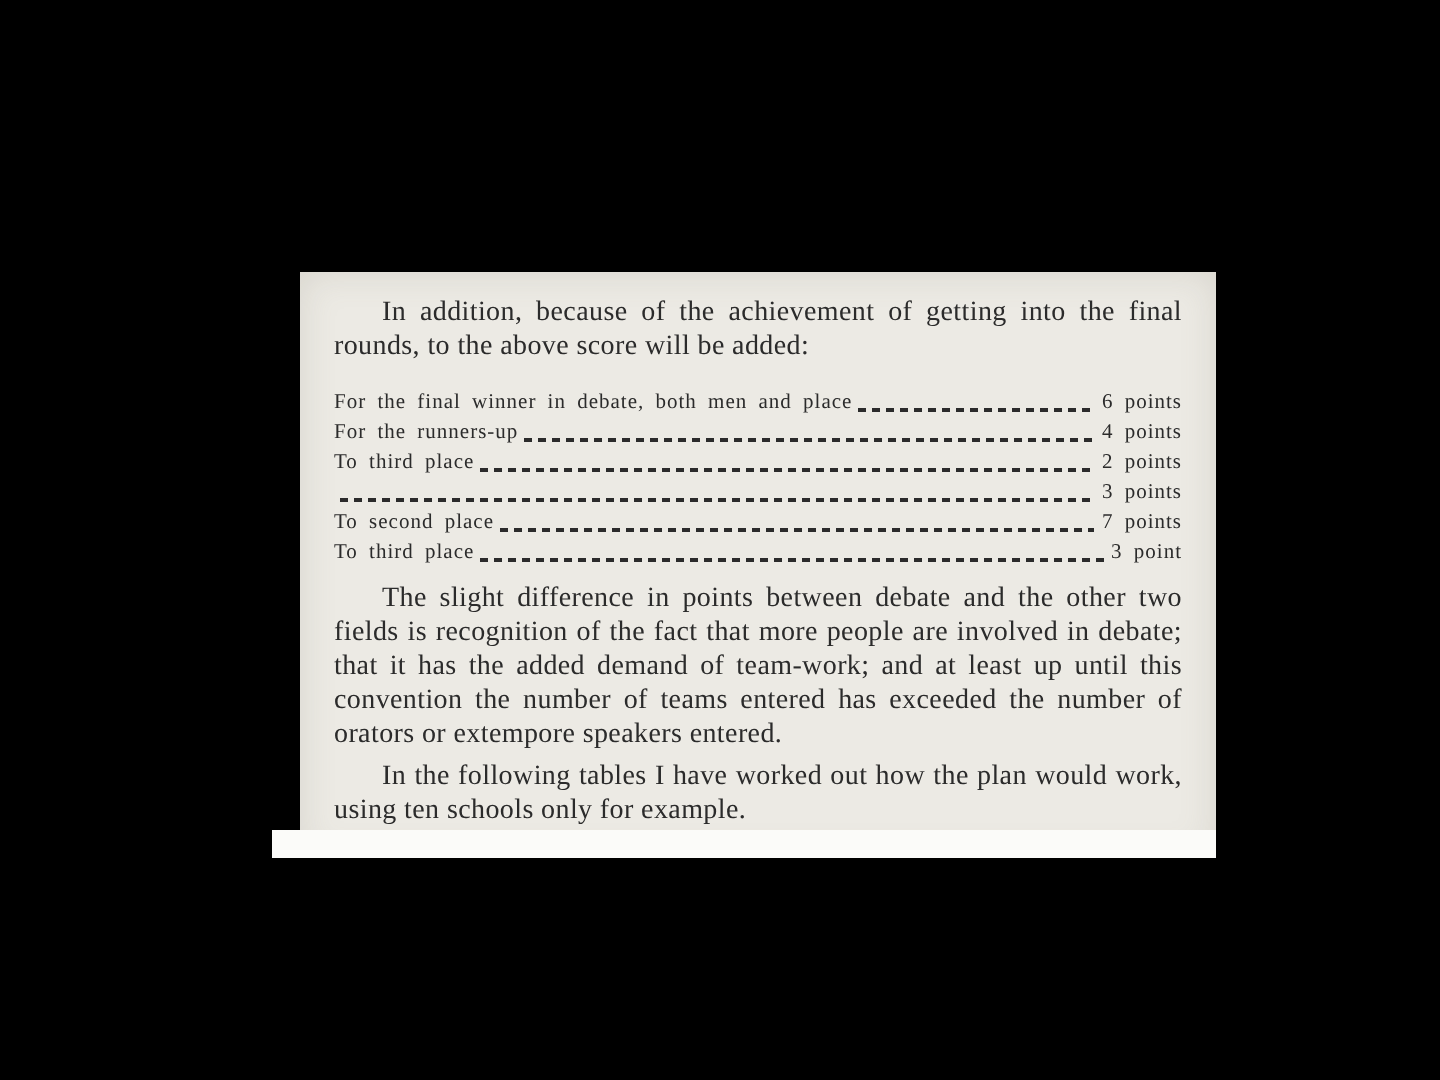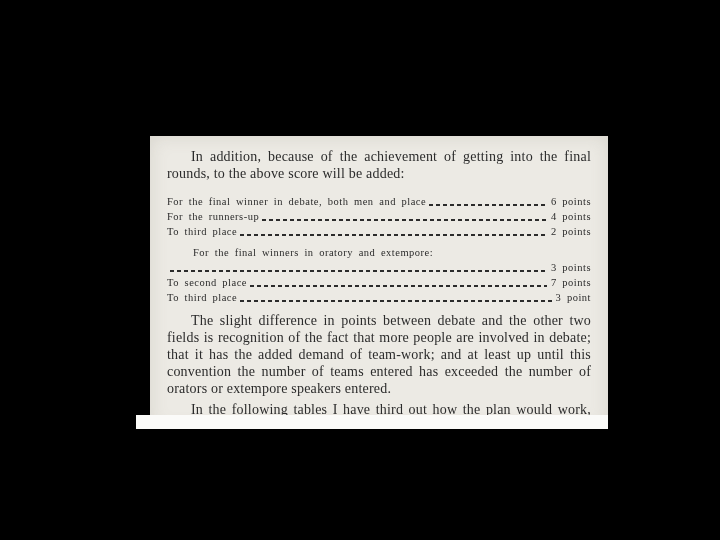--- a/index.html
+++ b/index.html
@@ -87,40 +87,39 @@
         <span class="leader"></span>
         <span class="val">4 points</span>
       </div>
       <div class="prow">
         <span class="lbl">To third place</span>
         <span class="leader"></span>
         <span class="val">2 points</span>
       </div>
     </div>
 
-    <div class="subhead">For the final winners in oratory and extempore:</div>
 
     <div class="points" style="margin-top:0">
       <div class="prow">
         <span class="leader"></span>
         <span class="val">3 points</span>
       </div>
       <div class="prow">
         <span class="lbl">To second place</span>
         <span class="leader"></span>
         <span class="val">7 points</span>
       </div>
       <div class="prow">
         <span class="lbl">To third place</span>
         <span class="leader"></span>
         <span class="val">3 point</span>
       </div>
     </div>
 
     <p class="para mt-expl">The slight difference in points between debate and the other two fields is recognition of the fact that more people are involved in debate; that it has the added demand of team-work; and at least up until this convention the number of teams entered has exceeded the number of orators or extempore speakers entered.</p>
 
-    <p class="para mt-close">In the following tables I have third out how the plan would work, using ten schools only for example.</p>
+    <p class="para mt-close">In the following tables I have worked out how the plan would work, using ten schools only for example.</p>
 
   </div>
 
   <div class="edge-strip"></div>
 
 </div>
 
 </body></html>

